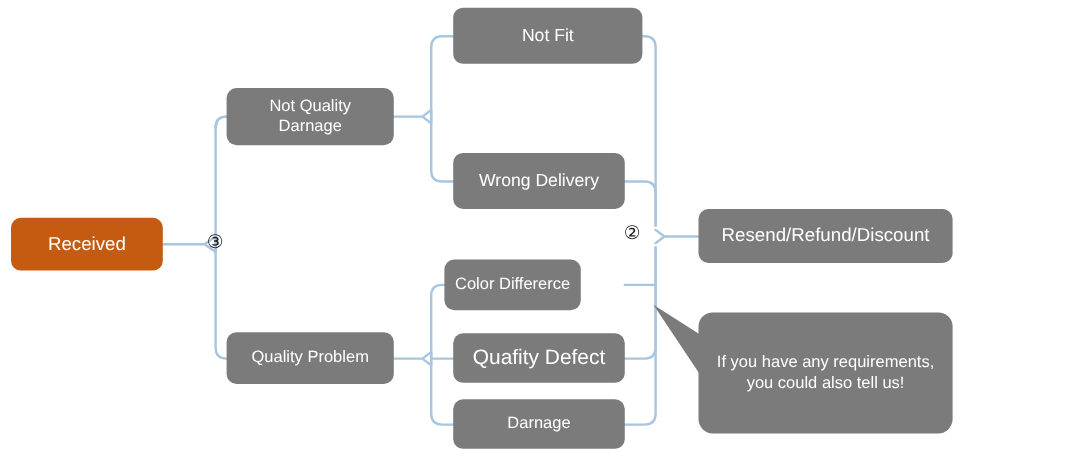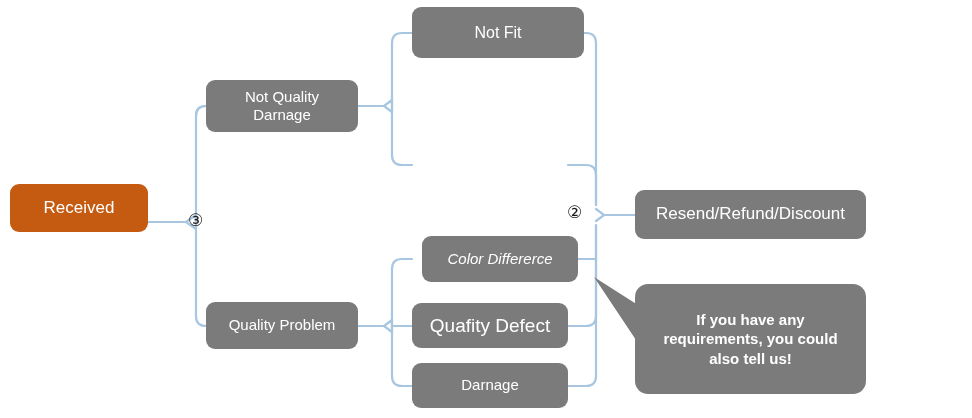--- a/index.html
+++ b/index.html
@@ -45,21 +45,20 @@
     color: #ffffff;
     border-radius: 13px;
     display: flex;
     align-items: center;
     justify-content: center;
     text-align: center;
     box-sizing: border-box;
     line-height: 1.30;
     z-index: 3;
     padding: 4px 14px;
-    font-weight: bold;
   }
   .bubble-tail {
     position: absolute;
     z-index: 2;
     pointer-events: none;
   }
   .marker {
     position: absolute;
     color: #1a1a1a;
     z-index: 4;
@@ -96,31 +95,32 @@
       <path d="M568,326 L586,326 Q596,326 596,316 L596,225"></path>
       <path d="M568,386 L586,386 Q596,386 596,376 L596,225"></path>
       <path d="M596,209 L604,215 L596,221 M604,215 L635,215"></path>
     </g>
   </svg>
 
   <svg class="bubble-tail" style="left:590px; top:272px; width:90px; height:80px;" viewBox="0 0 90 80" xmlns="http://www.w3.org/2000/svg">
     <polygon points="4,5 62,42 50,74" fill="#7b7b7b"></polygon>
   </svg>
 
-  <div class="node orange" style="left:10px; top:184px; width:138px; height:48px; font-size:17px;">Received</div>
+  <div class="node orange" style="left:10px; top:198px; width:138px; height:48px; font-size:17px;">Received</div>
 
   <div class="node gray" style="left:206px; top:80px; width:152px; height:52px; font-size:15px; white-space:pre-line;">Not Quality
 Darnage</div>
 
   <div class="node gray" style="left:206px; top:302px; width:152px; height:47px; font-size:15px;">Quality Problem</div>
 
   <div class="node gray" style="left:412px; top:7px; width:172px; height:51px; font-size:16px;">Not Fit</div>
 
+  <div class="node gray" style="left:412px; top:139px; width:156px; height:51px; font-size:16px;">Wrong Delivery</div>
 
-  <div class="node gray" style="left:422px; top:236px; width:156px; height:46px; font-size:15px;font-style:italic;">Color Differerce</div>
+  <div class="node gray" style="left:404px; top:236px; width:124px; height:46px; font-size:15px;">Color Differerce</div>
 
   <div class="node gray" style="left:412px; top:303px; width:156px; height:45px; font-size:19px;">Quafity Defect</div>
 
   <div class="node gray" style="left:635px; top:190px; width:231px; height:49px; font-size:17px;">Resend/Refund/Discount</div>
 
   <div class="node gray" style="left:412px; top:363px; width:156px; height:45px; font-size:15px;">Darnage</div>
 
   <div class="bubble" style="left:635px; top:284px; width:231px; height:110px; font-size:15px;">If you have any requirements, you could also tell us!</div>
 
   <div class="marker" style="left:188px; top:212px; font-size:17px;">③</div>

